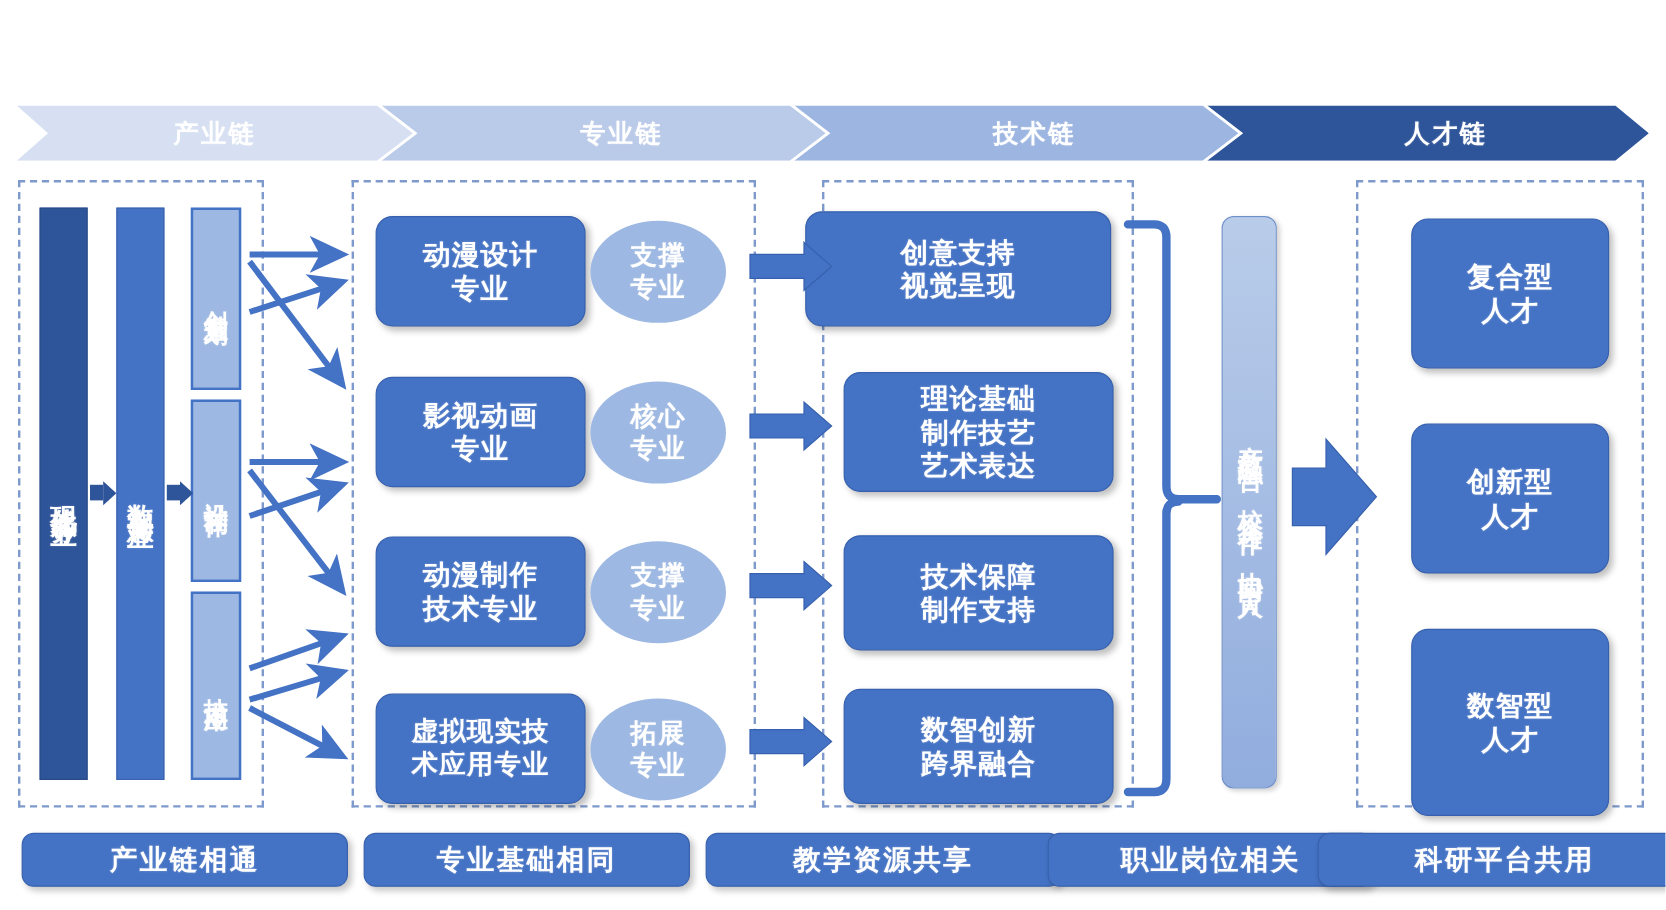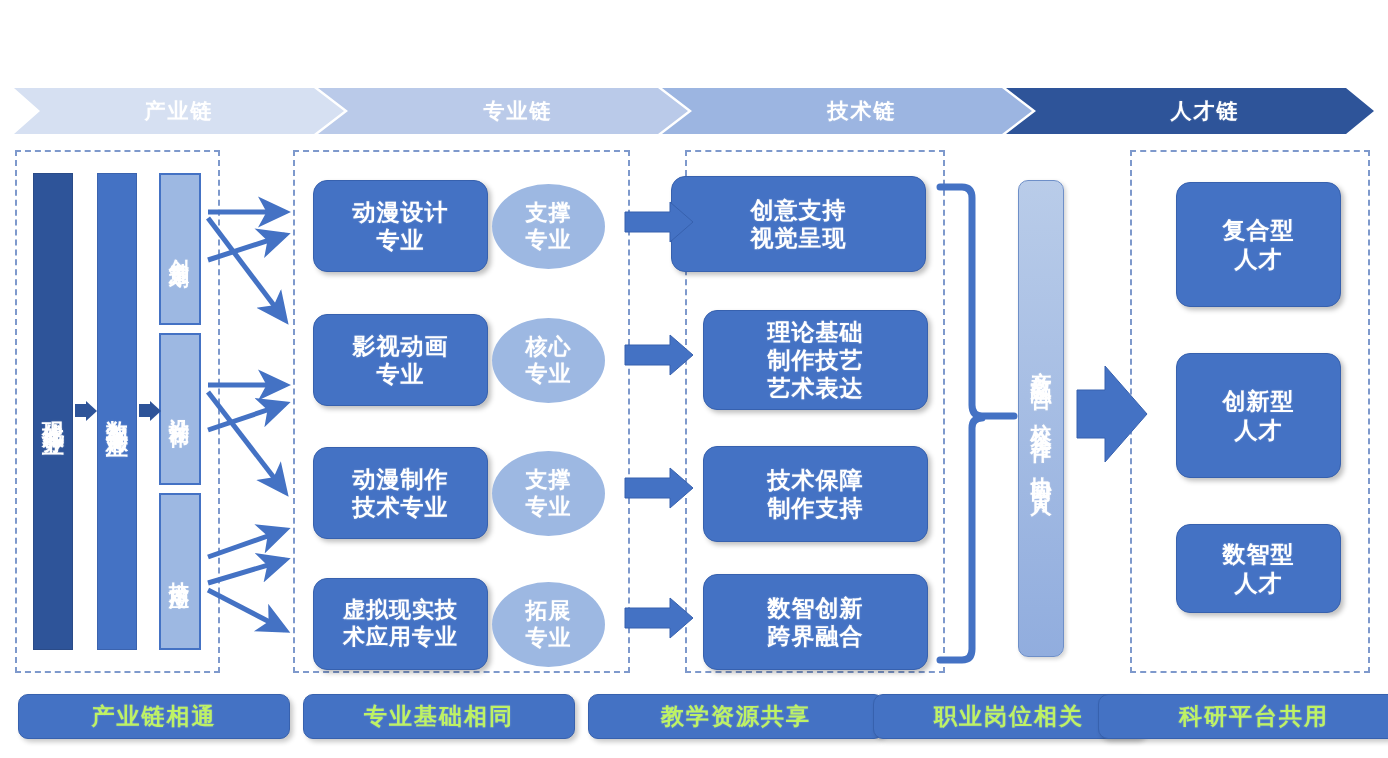--- a/index.html
+++ b/index.html
@@ -147,21 +147,21 @@
   }
 
   
   .pill{
     position:absolute;
     box-sizing:border-box;
     background:#4472C4;
     border:1px solid #3761AE;
     border-radius:10px;
     display:flex; align-items:center; justify-content:center;
-    color:#bef264;
+    color:#ffffff;
     font-size:23px;
     font-weight:bold;
     letter-spacing:2px;
     box-shadow:3px 3px 5px rgba(0,0,0,.22);
     text-shadow:0 0 2px rgba(255,255,255,.3);
   }
 
   svg.overlay{
     position:absolute; left:0; top:0;
     width:1388px; height:758px;
@@ -279,21 +279,21 @@
   </div>
 
   <div class="node" style="left:1176px; top:182px; width:165px; height:125px;">
     <span class="ln">复合型</span>
     <span class="ln">人才</span>
   </div>
   <div class="node" style="left:1176px; top:353px; width:165px; height:125px;">
     <span class="ln">创新型</span>
     <span class="ln">人才</span>
   </div>
-  <div class="node" style="left:1176px; top:524px; width:165px; height:89px;">
+  <div class="node" style="left:1176px; top:524px; width:165px; height:156px;">
     <span class="ln">数智型</span>
     <span class="ln">人才</span>
   </div>
 
   <svg class="overlay" viewBox="0 0 1388 758">
     <defs>
       <marker id="ah" markerWidth="7" markerHeight="7" refX="5.4" refY="3.5" orient="auto" markerUnits="strokeWidth">
         <path d="M0,0.4 L6.6,3.5 L0,6.6 L1.7,3.5 Z" fill="#4472C4"></path>
       </marker>
     </defs>

